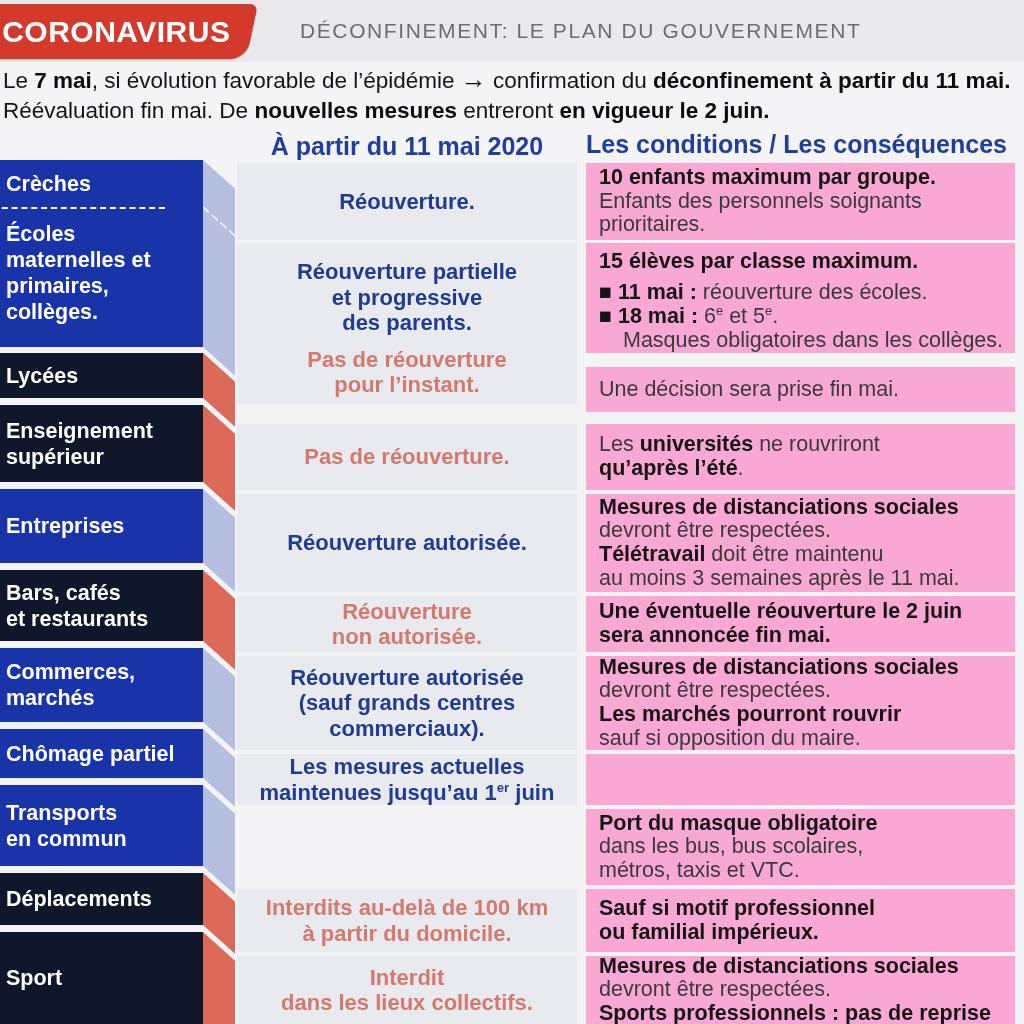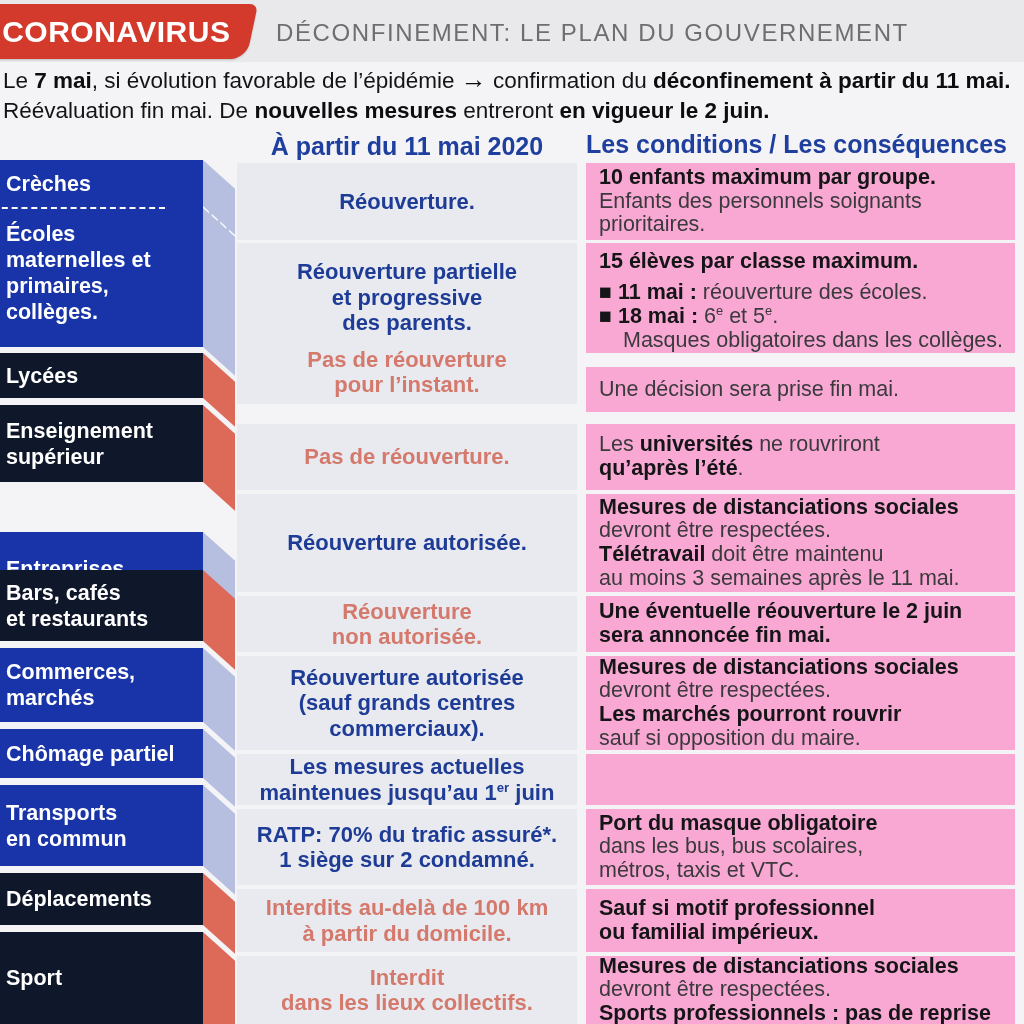--- a/index.html
+++ b/index.html
@@ -16,21 +16,21 @@
     background:#d43a2b;transform:skewX(-12deg);transform-origin:0 0;
     border-radius:4px 8px 16px 4px;
     box-shadow:0 1px 2px rgba(0,0,0,.18);
   }
   .badge-text{
     transform:skewX(12deg);height:100%;display:flex;align-items:center;
     padding-left:38px;color:#ffffff;font-weight:700;font-size:30px;letter-spacing:.5px;
     white-space:nowrap;
   }
   .main-title{
-    position:absolute;left:276px;top:19px;font-size:24px;color:#6e6e70;
+    position:absolute;left:300px;top:19px;font-size:21px;color:#6e6e70;
     letter-spacing:1.6px;white-space:nowrap;
   }
   
   .intro{
     position:absolute;left:3px;top:64px;font-size:22.5px;line-height:30px;
     color:#141416;white-space:nowrap;
   }
   .intro .bb{font-weight:700;color:#0d0d0f;}
   .intro .tl{white-space:nowrap;}
   
@@ -129,21 +129,21 @@
   </div>
 
   <div class="block red" style="top:405px;height:77px;">
     <div class="face">
         <span class="block-label">Enseignement
 supérieur</span>
       </div>
     <div class="side"></div>
   </div>
 
-  <div class="block blue" style="top:489px;height:74px;margin-top:43px;">
+  <div class="block blue" style="top:489px;height:74px;">
     <div class="face">
         <span class="block-label">Entreprises</span>
       </div>
     <div class="side"></div>
   </div>
 
   <div class="block red" style="top:570px;height:71px;">
     <div class="face">
         <span class="block-label">Bars, cafés
 et restaurants</span>
@@ -211,24 +211,20 @@
       <div class="tl"><span>non autorisée.</span></div>
     </div>
   <div class="mcell" style="top:656px;height:94px;" data-tone="positive">
       <div class="tl"><span>Réouverture autorisée</span></div>
       <div class="tl"><span>(sauf grands centres</span></div>
       <div class="tl"><span>commerciaux).</span></div>
     </div>
   <div class="mcell" style="top:754px;height:51px;" data-tone="positive">
       <div class="tl"><span>Les mesures actuelles</span></div>
       <div class="tl"><span>maintenues jusqu’au 1</span><sup>er</sup><span> juin</span></div>
-    </div>
-  <div class="mcell" style="top:809px;height:76px;" data-tone="positive">
-      <div class="tl"><span>RATP: 70% du trafic assuré*.</span></div>
-      <div class="tl"><span>1 siège sur 2 condamné.</span></div>
     </div>
   <div class="mcell" style="top:889px;height:63px;" data-tone="negative">
       <div class="tl"><span>Interdits au-delà de 100 km</span></div>
       <div class="tl"><span>à partir du domicile.</span></div>
     </div>
   <div class="mcell" style="top:956px;height:68px;" data-tone="negative">
       <div class="tl"><span>Interdit</span></div>
       <div class="tl"><span>dans les lieux collectifs.</span></div>
     </div>
 

